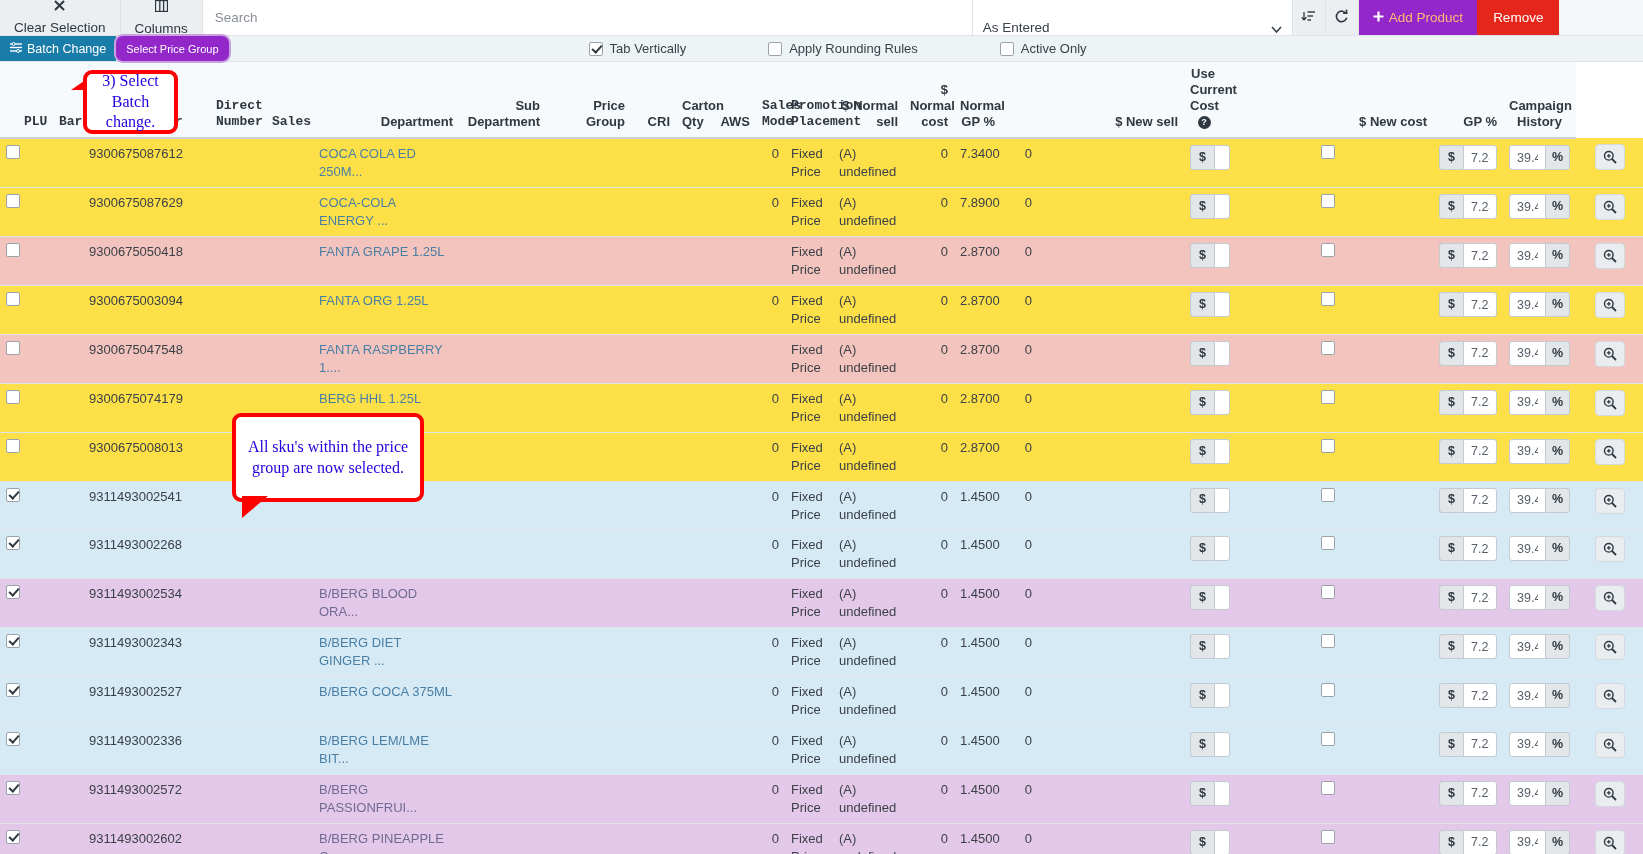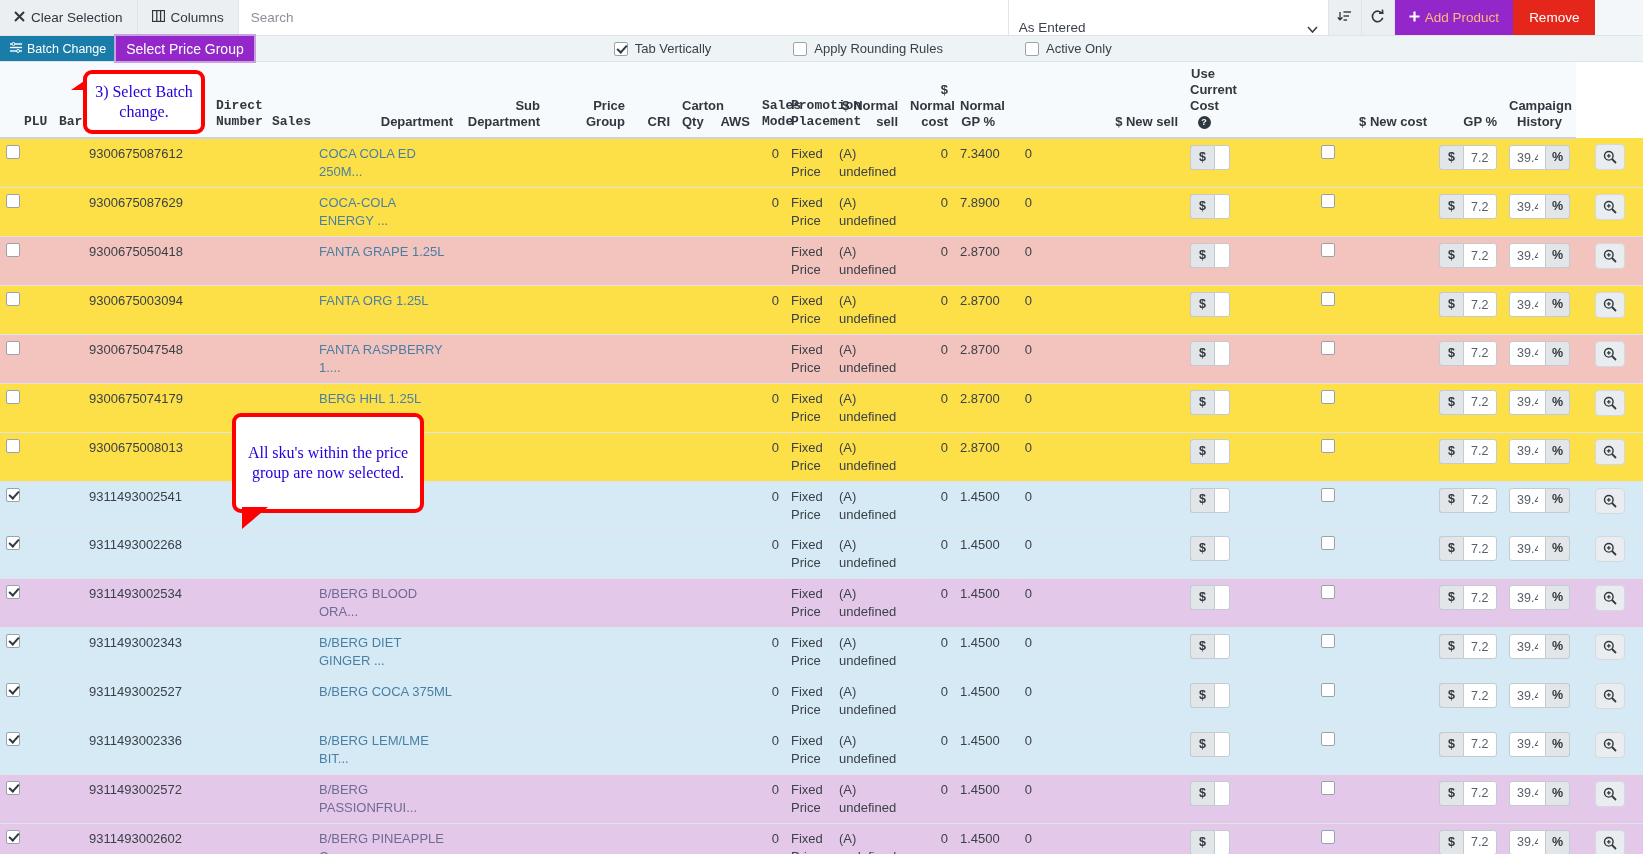--- a/index.html
+++ b/index.html
@@ -23,20 +23,21 @@
   }
   .tb-btn {
     display: flex; align-items: center; gap: 6px;
     padding: 0 14px;
     background: #eceff1;
     border-right: 1px solid #dfe4e8;
     font-size: 13.5px;
     color: #2f3840;
     cursor: pointer;
     white-space: nowrap;
+    flex-direction: column;
   }
   .tb-btn .ic { font-size: 12px; }
   .tb-search {
     flex: 0 0 770px;
     background: #fff;
     border-right: 1px solid #dfe4e8;
     display: flex; align-items: center;
     padding: 0 10px;
   }
   .tb-search input {
@@ -98,23 +99,24 @@
     background: #1a7ca8;
     color: #fff;
     font-size: 12.5px;
     cursor: pointer;
   }
   .sb-pricegroup {
     display: flex; align-items: center;
     padding: 0 10px;
     background: #9327c9;
     color: #fff;
-    font-size: 14px;
+    font-size: 11px;
     cursor: pointer;
     box-shadow: 0 0 0 2px #c9a0e0;
+    border-radius: 7px;
   }
   .sb-checks {
     flex: 1;
     display: flex; align-items: center;
     gap: 0px;
     padding-left: 360px;
     font-size: 13px;
     color: #3b4148;
   }
   .chk-wrap { display: flex; align-items: center; gap: 7px; margin-right: 82px; cursor: pointer; }
@@ -236,33 +238,33 @@
     color: #2200dd;
     font-family: "Liberation Serif", serif;
     font-size: 16px;
     text-align: center;
     line-height: 1.28;
     z-index: 40;
     padding: 5px 8px;
   }
   #callout-batch {
     left: 83px; top: 70px;
-    width: 122px; height: 64px;
+    width: 95px; height: 64px;
     display: flex; align-items: center; justify-content: center;
   }
   #callout-batch .tail {
     position: absolute;
     left: -16px; top: 5px;
     width: 0; height: 0;
     border-left: 16px solid transparent;
     border-bottom: 11px solid #ff0000;
   }
   #callout-skus {
     left: 232px; top: 413px;
-    width: 192px; height: 100px;
+    width: 192px; height: 89px;
     display: flex; align-items: center; justify-content: center;
   }
   #callout-skus .tail {
     position: absolute;
     left: 6px; bottom: -20px;
     width: 0; height: 0;
     border-right: 26px solid transparent;
     border-top: 22px solid #ff0000;
   }
 </style>

